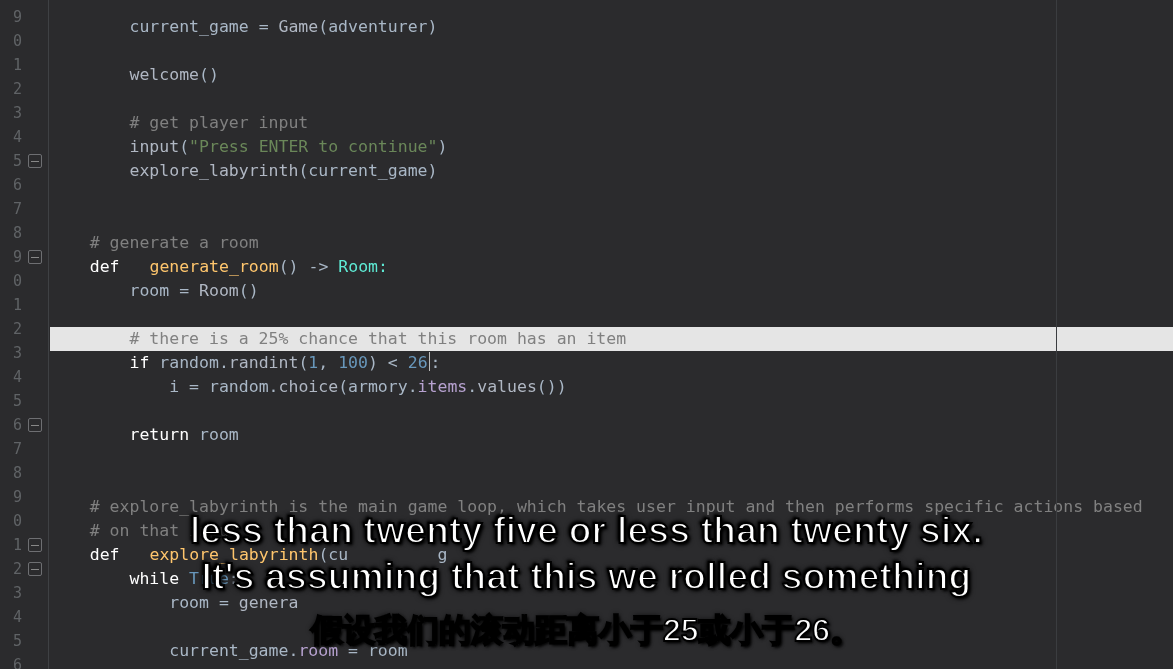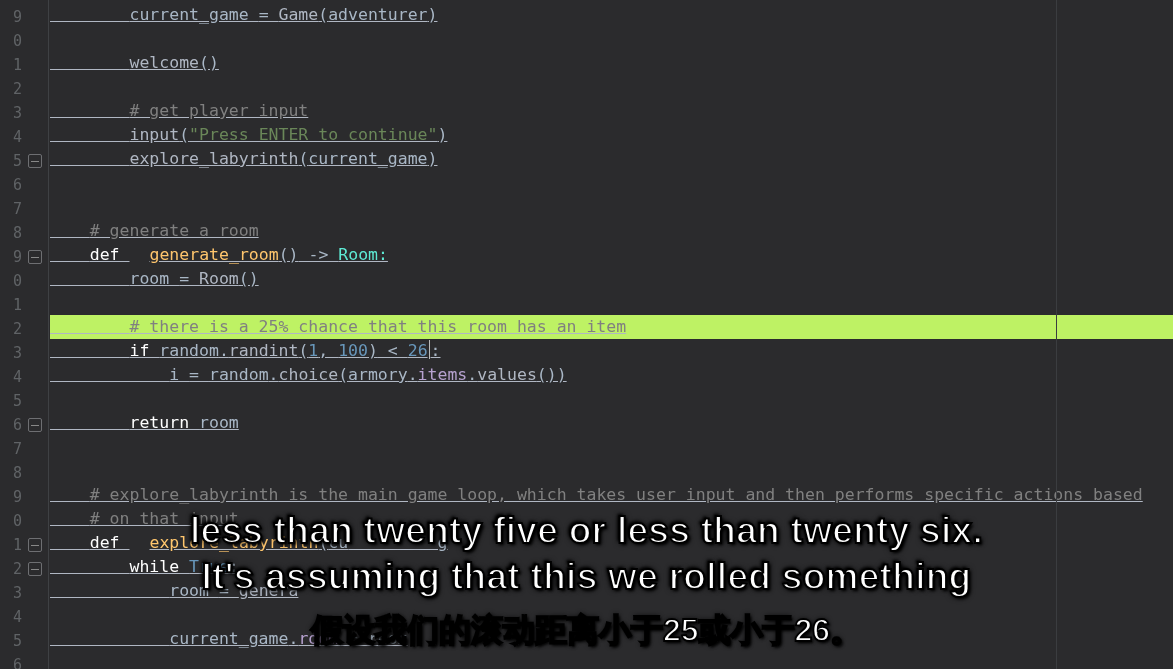--- a/index.html
+++ b/index.html
@@ -51,27 +51,26 @@
     align-items:center;
     justify-content:center;
     color:#9fa3a8;
     font-size:11px;
     line-height:0;
     background:#2b2b2d;
   }
   .fold-dash::after{content:"";width:8px;height:1px;background:#888;}
   .code{
     flex:1;
-    padding-top:3px;
+    padding-top:15px;
     line-height:24px;
     white-space:pre;
-    text-decoration:underline;
   }
   .line{height:24px;position:relative;}
-  .line.hl{background:#bef264;}
+  .line.hl{background:#e5e5e5;}
   
   .c-key{color:#ffffff;}       
   .c-id{color:#a9b7c6;}        
   .c-name{color:#ffc66d;margin-left:20px;}      
   .c-call{color:#b0b7c3;}
   .c-num{color:#6897bb;}
   .c-str{color:#6a8759;}
   .c-cmt{color:#808080;margin-top:48px;}
   .c-type{color:#5eead4;}
   .c-par{color:#a9b7c6;}

